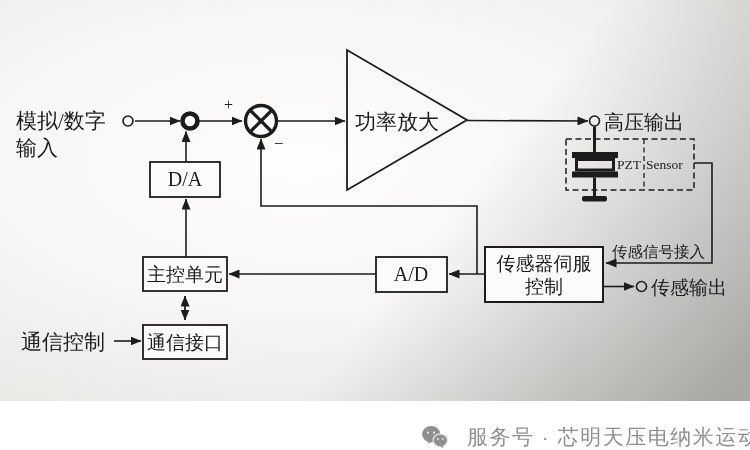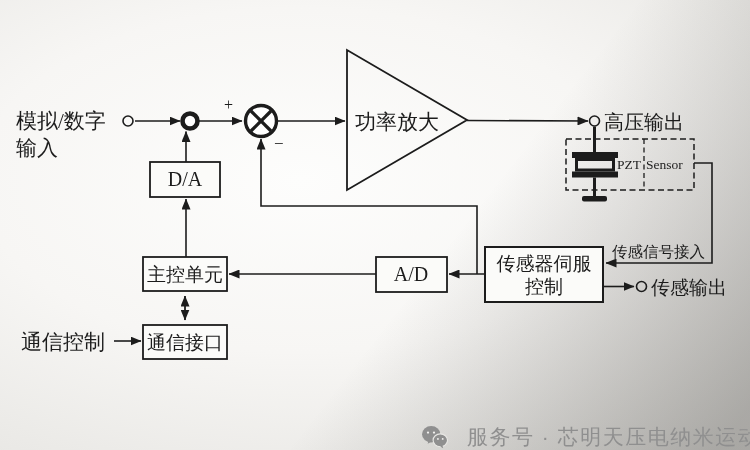--- a/index.html
+++ b/index.html
@@ -1,21 +1,21 @@
 <!DOCTYPE html>
 <html><head>
 <meta charset="utf-8">
 <style>
   html,body{margin:0;padding:0;}
   body{
     width:750px;height:450px;overflow:hidden;
     font-family:"Liberation Serif", serif;
   }
   .stage{
-    position:relative;width:750px;height:450px;
+    position:relative;width:750px;height:401px;
     background:
       linear-gradient(128deg, rgba(255,255,255,0) 58%, rgba(78,76,72,0.40) 97%),
       radial-gradient(95% 85% at 40% 40%, #fdfdfc 0%, #f7f6f4 45%, #ebeae7 78%, #e3e2df 100%);
   }
   svg text{
     fill:#1c1c1c;
     font-family:"Liberation Serif", serif;
   }
   .cjk{ font-weight:500; }
   .latin{ font-weight:400; }

